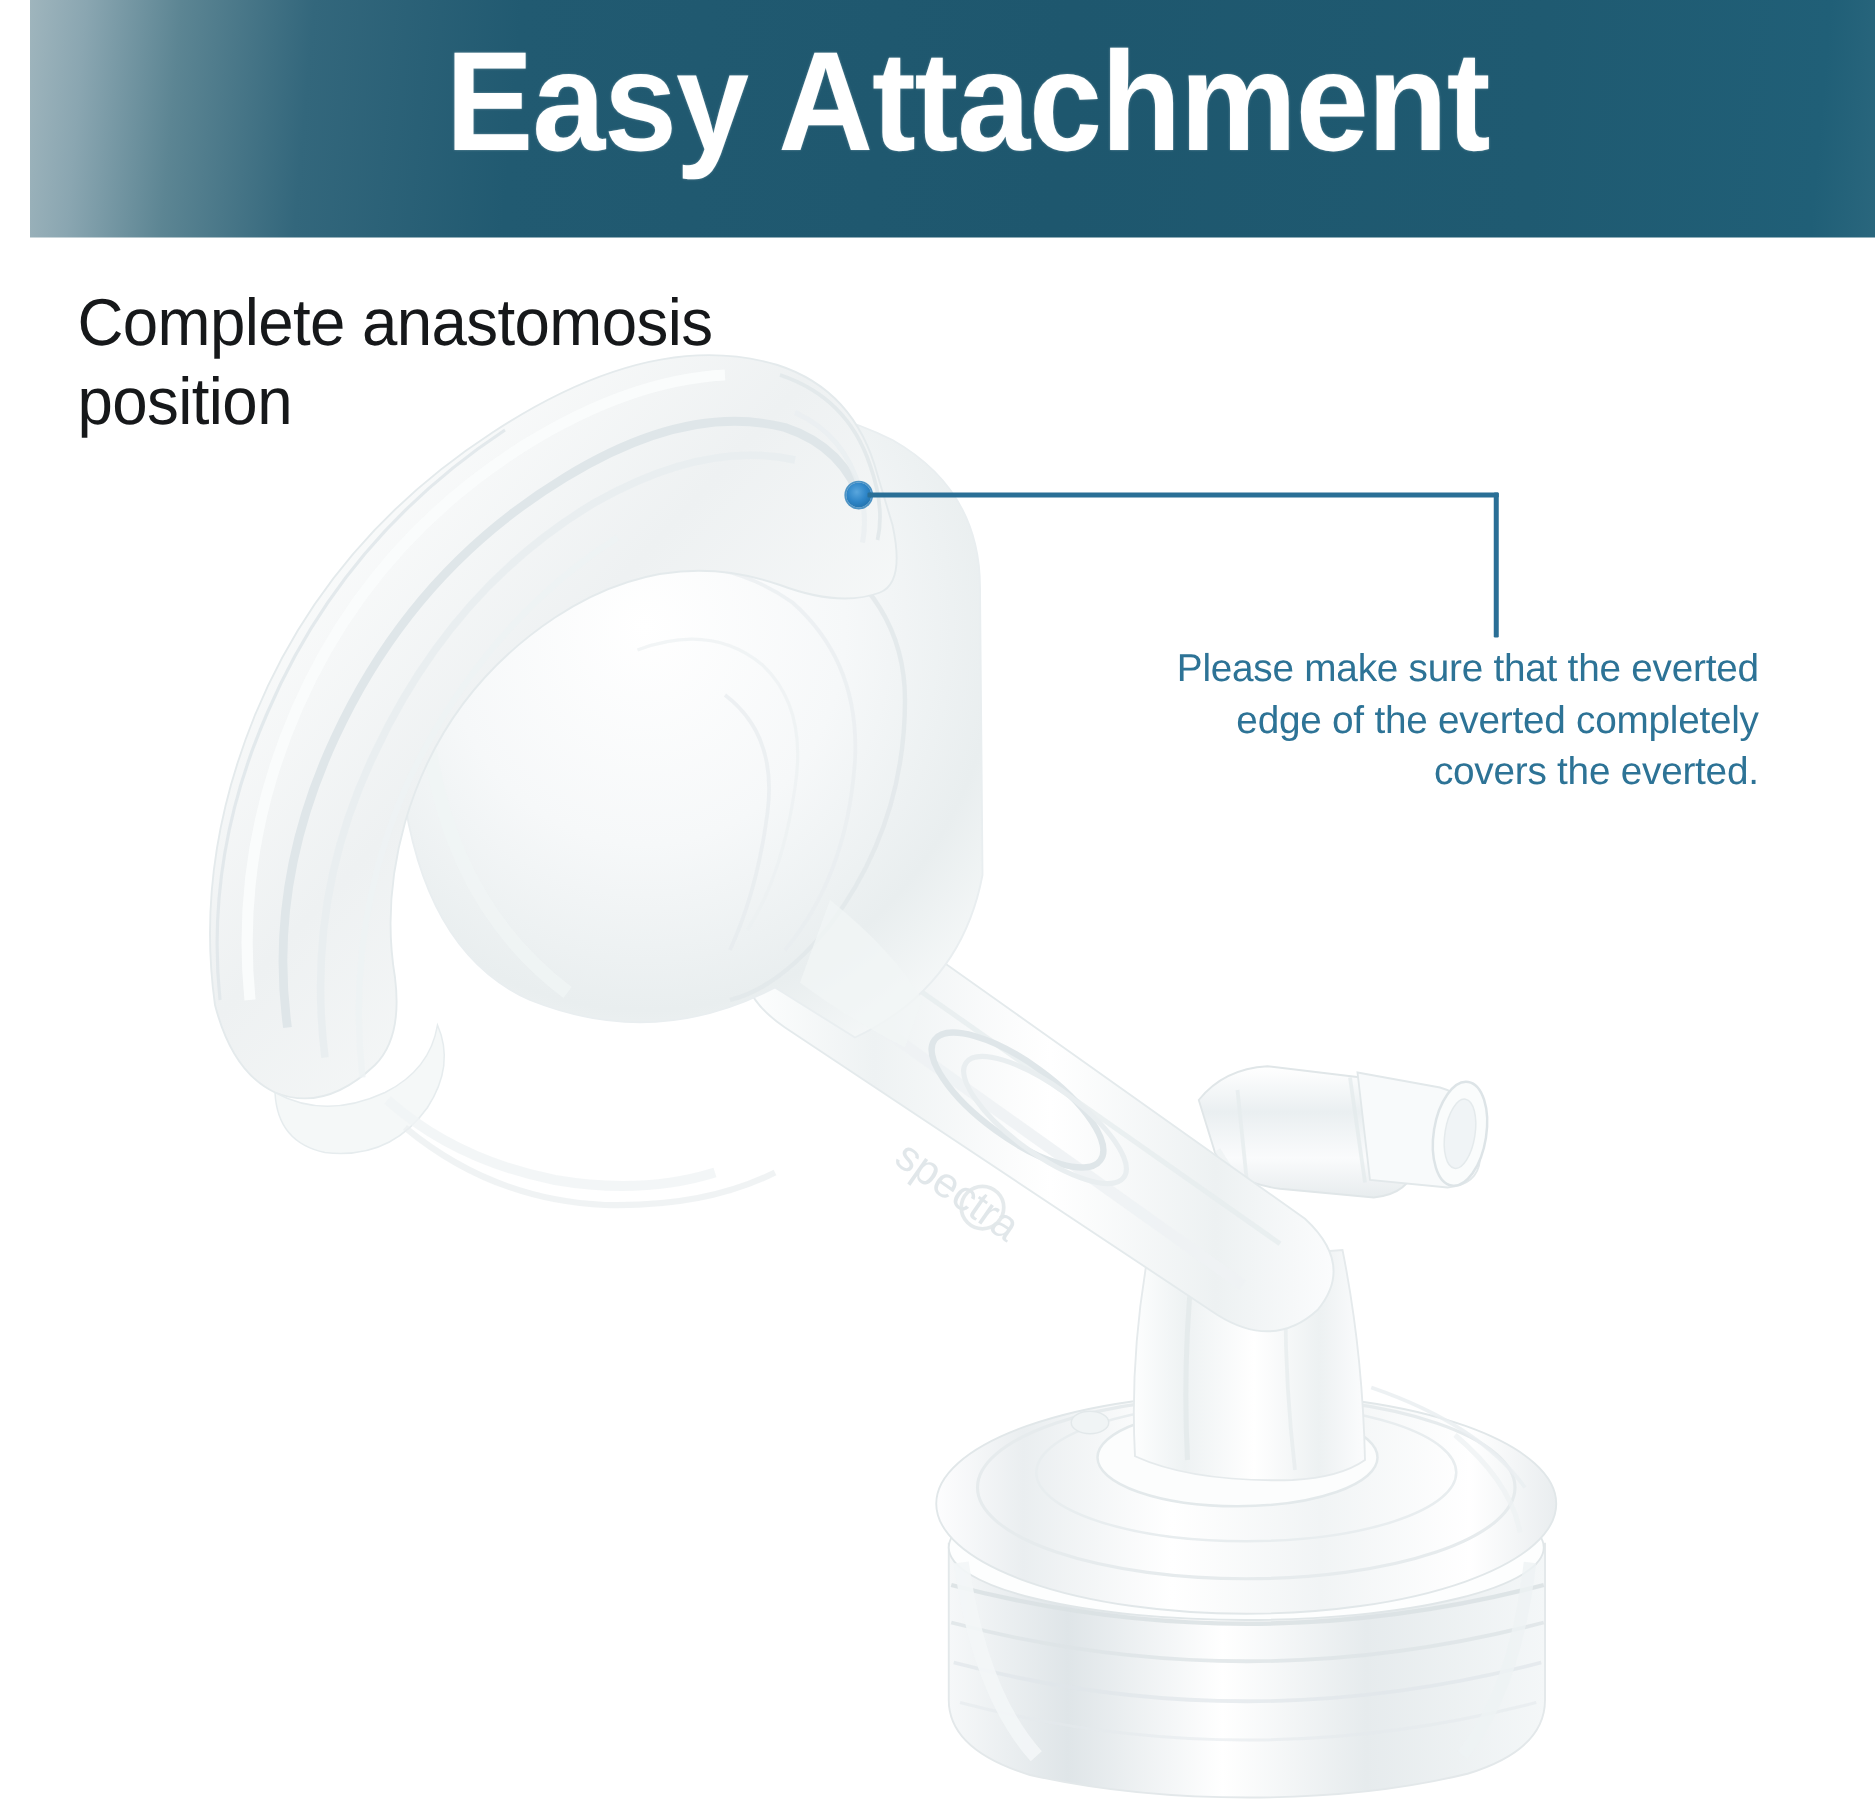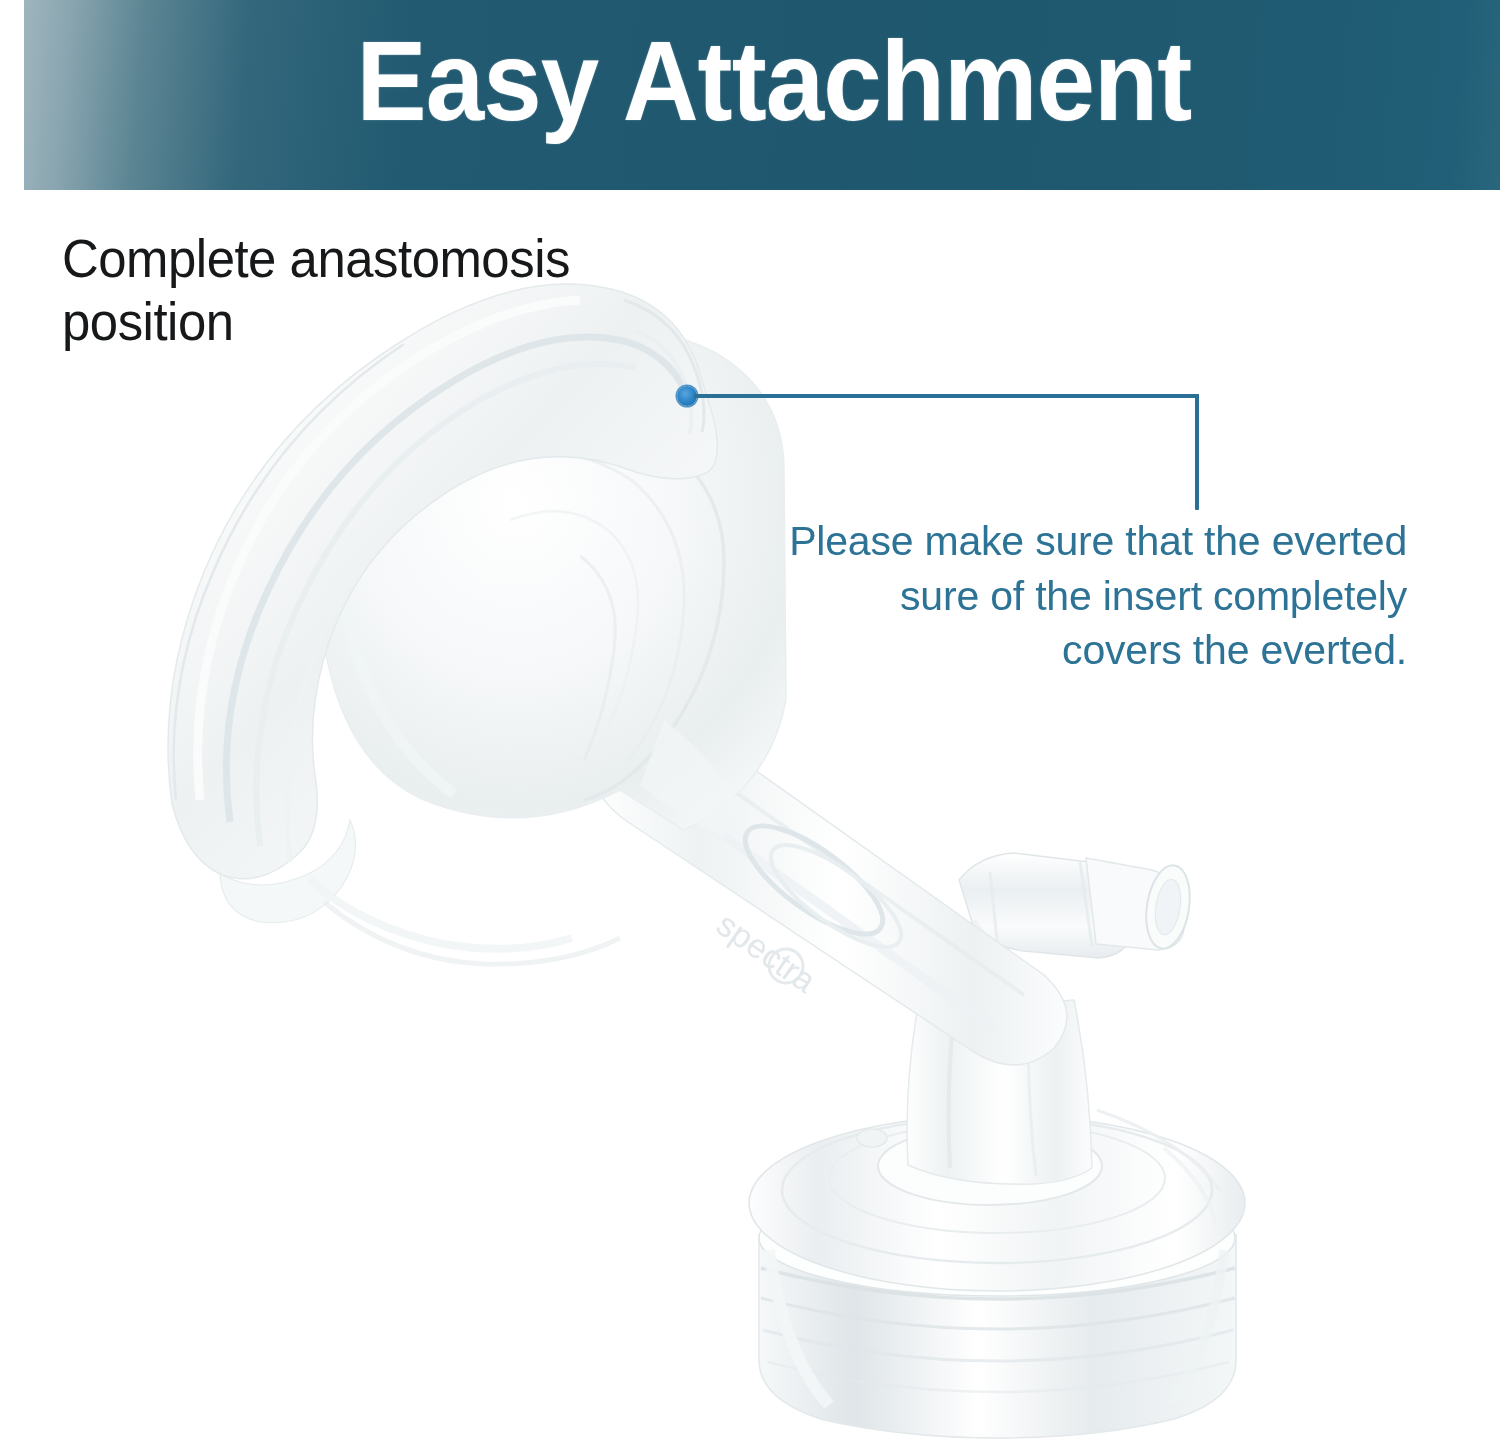--- a/index.html
+++ b/index.html
@@ -95,21 +95,21 @@
     background:#2a6f96;
     border-radius:1px;
   }
   .callout-text {
     position:absolute;
     right:117px; top:514px;
     width:700px;
     text-align:right;
     color:#2d7396;
     font-family:"Liberation Sans", sans-serif;
-    font-size:41px;
+    font-size:31px;
     line-height:1.33;
     letter-spacing:-0.2px;
   }
 
   
   .product {
     position:absolute;
     left:0; top:0;
     width:1500px; height:1442px;
     pointer-events:none;
@@ -256,17 +256,17 @@
       <path d="M300 902 Q370 960 460 964 Q540 966 596 938" fill="none" stroke="#e9eef0" stroke-width="5" opacity=".7"></path>
     </g>
   </svg>
 
   <div class="callout-dot"></div>
   <div class="callout-hline"></div>
   <div class="callout-vline"></div>
 
   <div class="callout-text">
     <div>Please make sure that the everted</div>
-    <div>sure of the insert completely</div>
+    <div>edge of the everted completely</div>
     <div>covers the everted.</div>
   </div>
 
 </div>
 
 </body></html>

